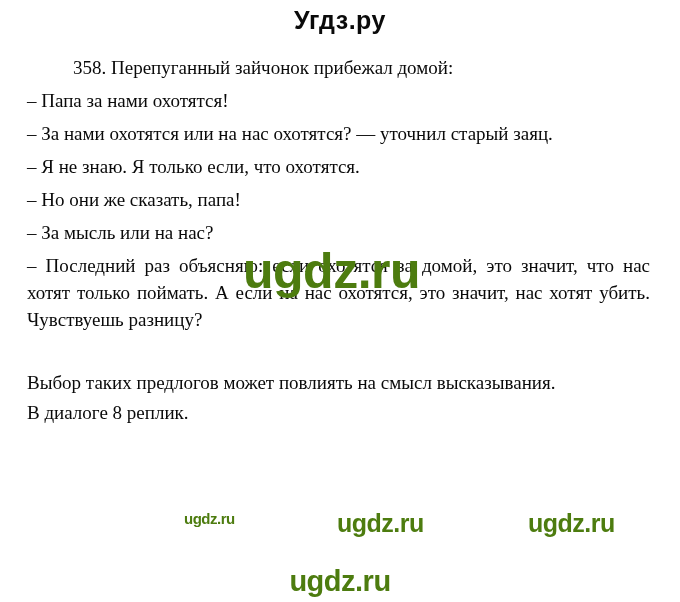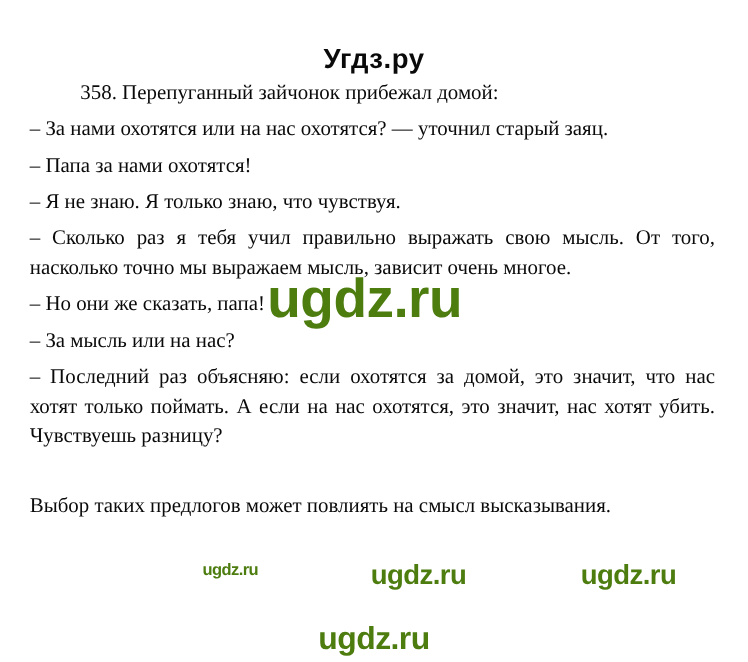--- a/index.html
+++ b/index.html
@@ -11,34 +11,33 @@
     font-family: "Liberation Serif", serif;
     position: relative;
     overflow: hidden;
   }
   .logo {
     text-align: center;
     font-family: "Liberation Sans", sans-serif;
     font-weight: 700;
     font-size: 25px;
     line-height: 28px;
-    padding-top: 16px;
+    padding-top: 6px;
     letter-spacing: 0.5px;
-    margin-top: 24px;
   }
   .content {
     padding: 0 30px 0 27px;
   }
   .content p {
     margin: 6px 0 0 0;
     font-size: 19px;
     line-height: 27px;
   }
   p.task {
-    margin-top: 3px;
+    margin-top: 20px;
     text-indent: 46px;
   }
   p.justify {
     text-align: justify;
     text-align-last: left;
   }
   p.gap {
     margin-top: 36px;
   }
   p.tight {
@@ -61,30 +60,30 @@
 </head>
 <body>
 
 <div class="page">
 
   <div class="logo">Угдз.ру</div>
 
   <div class="content">
     <p class="task">358. Перепуганный зайчонок прибежал домой:</p>
 
+    <p class="line">– Папа за нами охотятся!</p>
     <p class="line">– За нами охотятся или на нас охотятся? — уточнил старый заяц.</p>
-    <p class="line">– Папа за нами охотятся!</p>
-    <p class="line">– Я не знаю. Я только знаю, что чувствуя.</p>
-    <p class="line justify">– Сколько раз я тебя учил правильно выражать свою мысль. От того, насколько точно мы выражаем мысль, зависит очень многое.</p>
+    <p class="line">– Я не знаю. Я только если, что охотятся.</p>
     <p class="line">– Но они же сказать, папа!</p>
     <p class="line">– За мысль или на нас?</p>
     <p class="line justify">– Последний раз объясняю: если охотятся за домой, это значит, что нас хотят только поймать. А если на нас охотятся, это значит, нас хотят убить. Чувствуешь разницу?</p>
 
 
     <p class="line gap">Выбор таких предлогов может повлиять на смысл высказывания.</p>
+    <p class="line tight">В диалоге 8 реплик.</p>
   </div>
 
   <div class="wm wm-big">ugdz.ru</div>
   <div class="wm wm-small">ugdz.ru</div>
   <div class="wm wm-mid1">ugdz.ru</div>
   <div class="wm wm-mid2">ugdz.ru</div>
   <div class="wm wm-bottom">ugdz.ru</div>
 
 </div>
 

